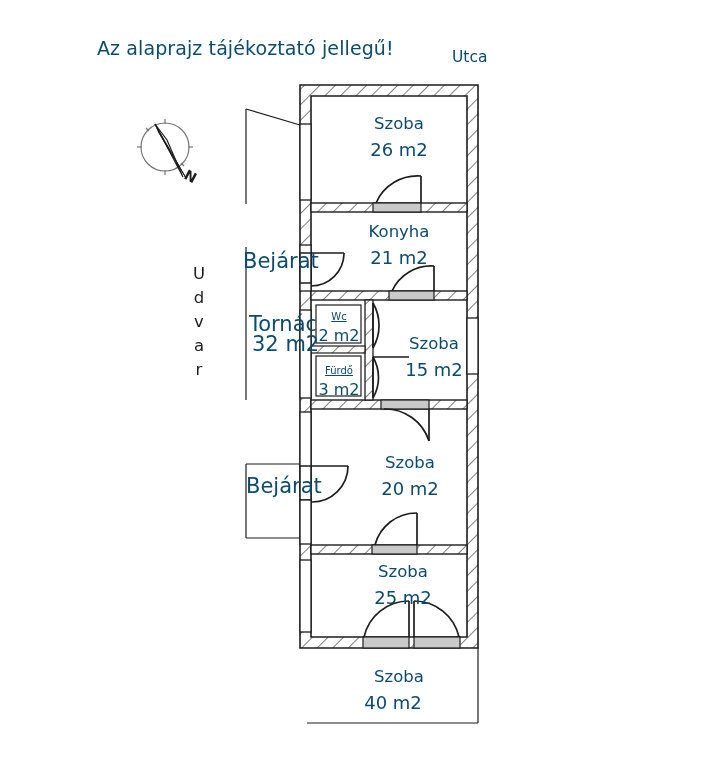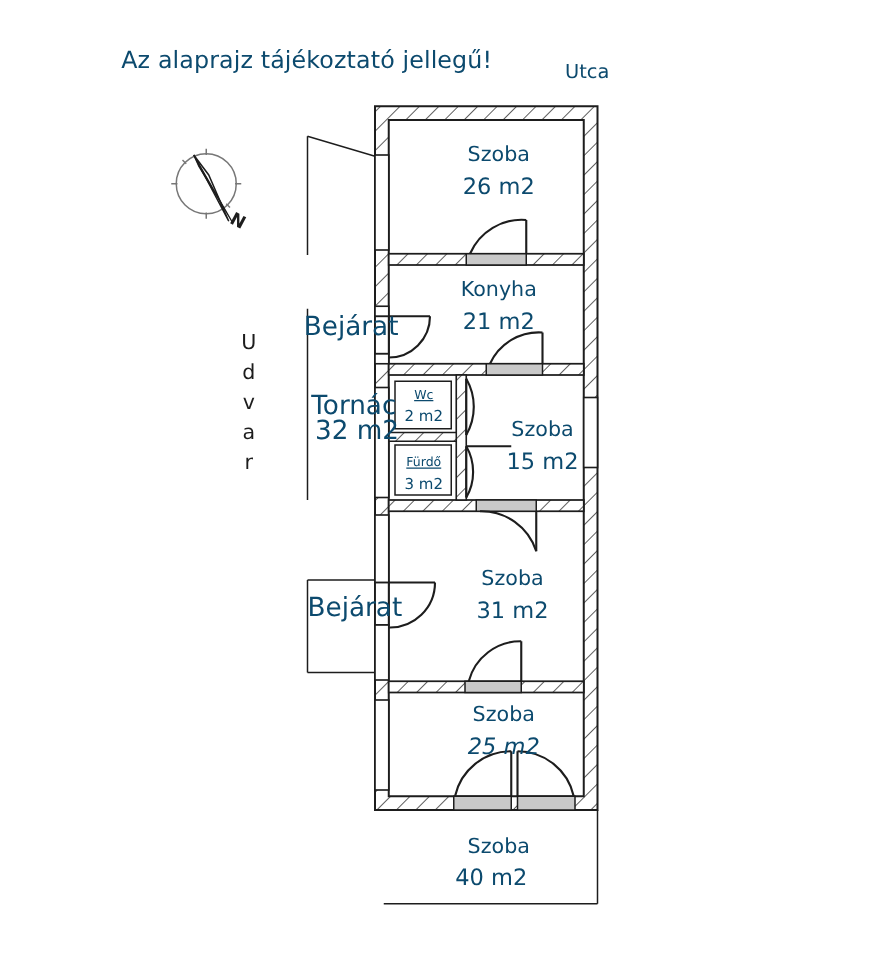--- a/index.html
+++ b/index.html
@@ -51,21 +51,21 @@
     text-align: center;
     transform: translateX(-50%);
   }
   .room-name-sm {
     font-size: 10px;
     text-align: center;
     transform: translateX(-50%);
     text-decoration: underline;
   }
   .room-area-sm {
-    font-size: 12px;
+    font-size: 16px;
     text-align: center;
     transform: translateX(-50%);
   }
   .side-lbl {
     font-size: 21px;
   }
   .udvar-wrap {
     position: absolute;
     left: 186px;
     top: 262px;
@@ -232,18 +232,18 @@
   <div class="txt room-name-sm" style="left:339px; top:311px;">Wc</div>
   <div class="txt room-area-sm" style="left:339px; top:326px;">2 m2</div>
 
   <div class="txt room-name-sm" style="left:339px; top:365px;">Fürdő</div>
   <div class="txt room-area-sm" style="left:339px; top:380px;">3 m2</div>
 
   <div class="txt room-name" style="left:434px; top:334px;">Szoba</div>
   <div class="txt room-area" style="left:434px; top:359px;">15 m2</div>
 
   <div class="txt room-name" style="left:410px; top:453px;">Szoba</div>
-  <div class="txt room-area" style="left:410px; top:478px;">31 m2</div>
+  <div class="txt room-area" style="left:410px; top:478px;">20 m2</div>
 
   <div class="txt room-name" style="left:403px; top:562px;">Szoba</div>
-  <div class="txt room-area" style="left:403px; top:587px;font-style:italic;">25 m2</div>
+  <div class="txt room-area" style="left:403px; top:587px;">25 m2</div>
 
 </div>
 
 </body></html>

